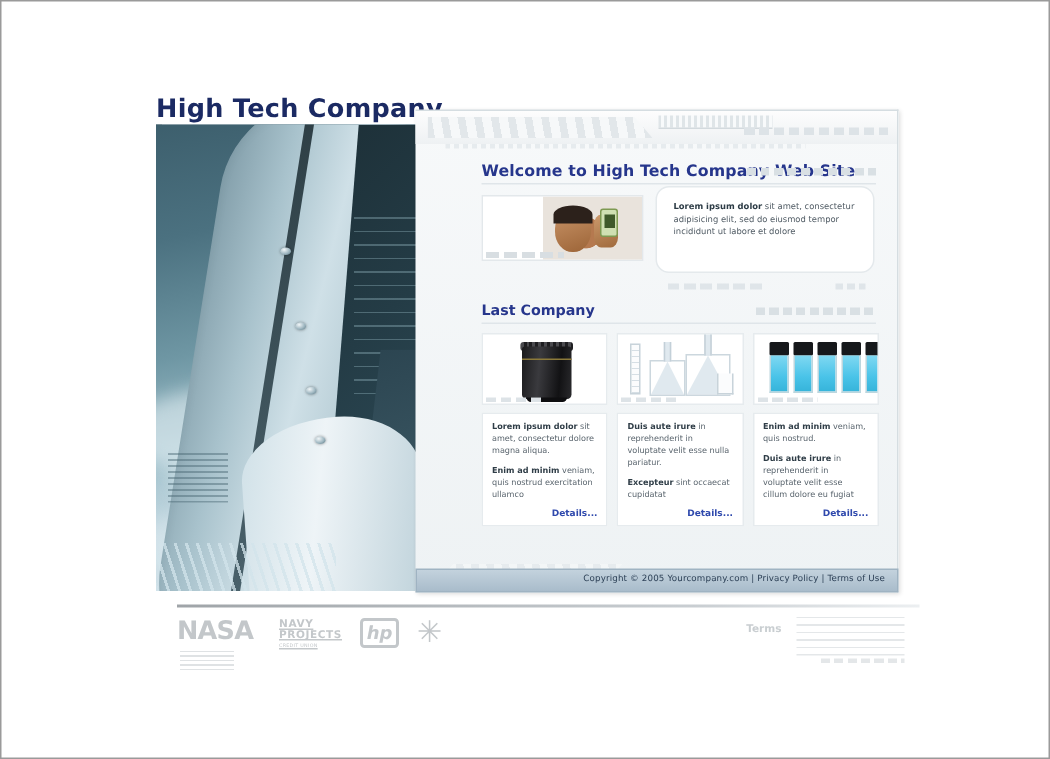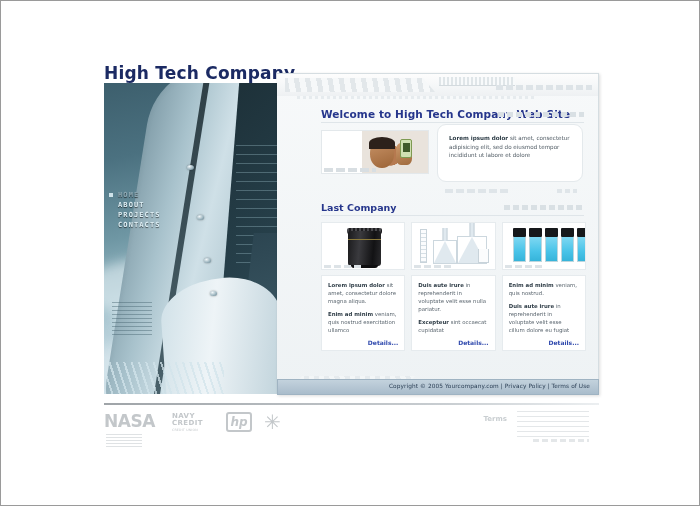--- a/index.html
+++ b/index.html
@@ -327,36 +327,37 @@
     background: linear-gradient(180deg,#c3d2dd 0%, #a9bccb 100%);
     border: 1px solid #9fb3c2;
   }
   .footer-text {
     position: absolute; right: 8px; top: 3px;
     font-size: 5.8px; color: #2b3f55;
     font-family: "DejaVu Sans", sans-serif; letter-spacing: .1px;
   }
   
   .logo-strip {
-    position: absolute; left: 103px; top: 402px; width: 495px; height: 46px;
+    position: absolute; left: 117px; top: 402px; width: 495px; height: 46px;
   }
   .strip-rule {
     position: absolute; left: 0; top: 0; width: 100%; height: 2px;
     background: linear-gradient(90deg,#9fa4a8,#c9ced2 70%, #eceff1);
   }
   .logo-nasa {
     position: absolute; left: 0px; top: 8px;
     font-size: 17px; font-weight: bold; letter-spacing: -0.5px;
     color: #c3c7ca; font-family: "DejaVu Sans", sans-serif;
   }
   .logo-navy {
     position: absolute; left: 68px; top: 10px;
     font-size: 7px; font-weight: bold; line-height: 7px;
     color: #c3c7ca; letter-spacing: .4px;
     font-family: "DejaVu Sans", sans-serif;
+    text-decoration: underline;
   }
   .logo-navy .sub { font-size: 3.2px; font-weight: normal; letter-spacing: .2px; }
   .logo-hp {
     position: absolute; left: 122px; top: 9px; width: 26px; height: 20px;
     border: 2px solid #c3c7ca; border-radius: 3px;
     font-style: italic; font-weight: bold; font-size: 12px; color: #c3c7ca;
     text-align: center; line-height: 17px;
     font-family: "DejaVu Sans", sans-serif;
   }
   .logo-gear {
@@ -404,29 +405,20 @@
     <div class="rivet" style="left:83px; top:82px;"></div>
     <div class="rivet" style="left:93px; top:132px;"></div>
     <div class="rivet" style="left:100px; top:175px;"></div>
     <div class="rivet" style="left:106px; top:208px;"></div>
     <div class="rivet-sm" style="left:110px; top:240px;"></div>
     <div class="rivet-sm" style="left:113px; top:262px;"></div>
     <div class="rivet-sm" style="left:118px; top:283px;"></div>
     <div class="rivet-sm" style="left:126px; top:300px;"></div>
   </div>
 
-  <div class="hero-nav">
-    <div class="nav-item active" style="position:relative;">
-      <span class="nav-bullet"></span>
-      <span>HOME</span>
-    </div>
-    <div class="nav-item">ABOUT</div>
-    <div class="nav-item">PROJECTS</div>
-    <div class="nav-item">CONTACTS</div>
-  </div>
 
   <div class="content-panel">
 
     <div class="panel-topdeco">
       <div class="deco-stripes"></div>
       <div class="deco-comb"></div>
       <div class="deco-right"></div>
     </div>
     <div class="deco-label"></div>
     <div class="deco-dotline"></div>
@@ -551,21 +543,21 @@
 
   <div class="footer-bar">
     <div class="footer-text">Copyright © 2005 Yourcompany.com | Privacy Policy  |  Terms of Use</div>
   </div>
 
   <div class="logo-strip">
     <div class="strip-rule"></div>
     <div class="logo-nasa">NASA</div>
     <div class="logo-navy">
       <div>NAVY</div>
-      <div>CREDIT</div>
+      <div>PROJECTS</div>
       <div class="sub">CREDIT UNION</div>
     </div>
     <div class="logo-hp">hp</div>
     <div class="logo-gear">✳</div>
     <div class="logo-faint-left"></div>
     <div class="logo-right-mark">Terms</div>
     <div class="logo-right-lines"></div>
     <div class="logo-right-cap"></div>
   </div>
 

